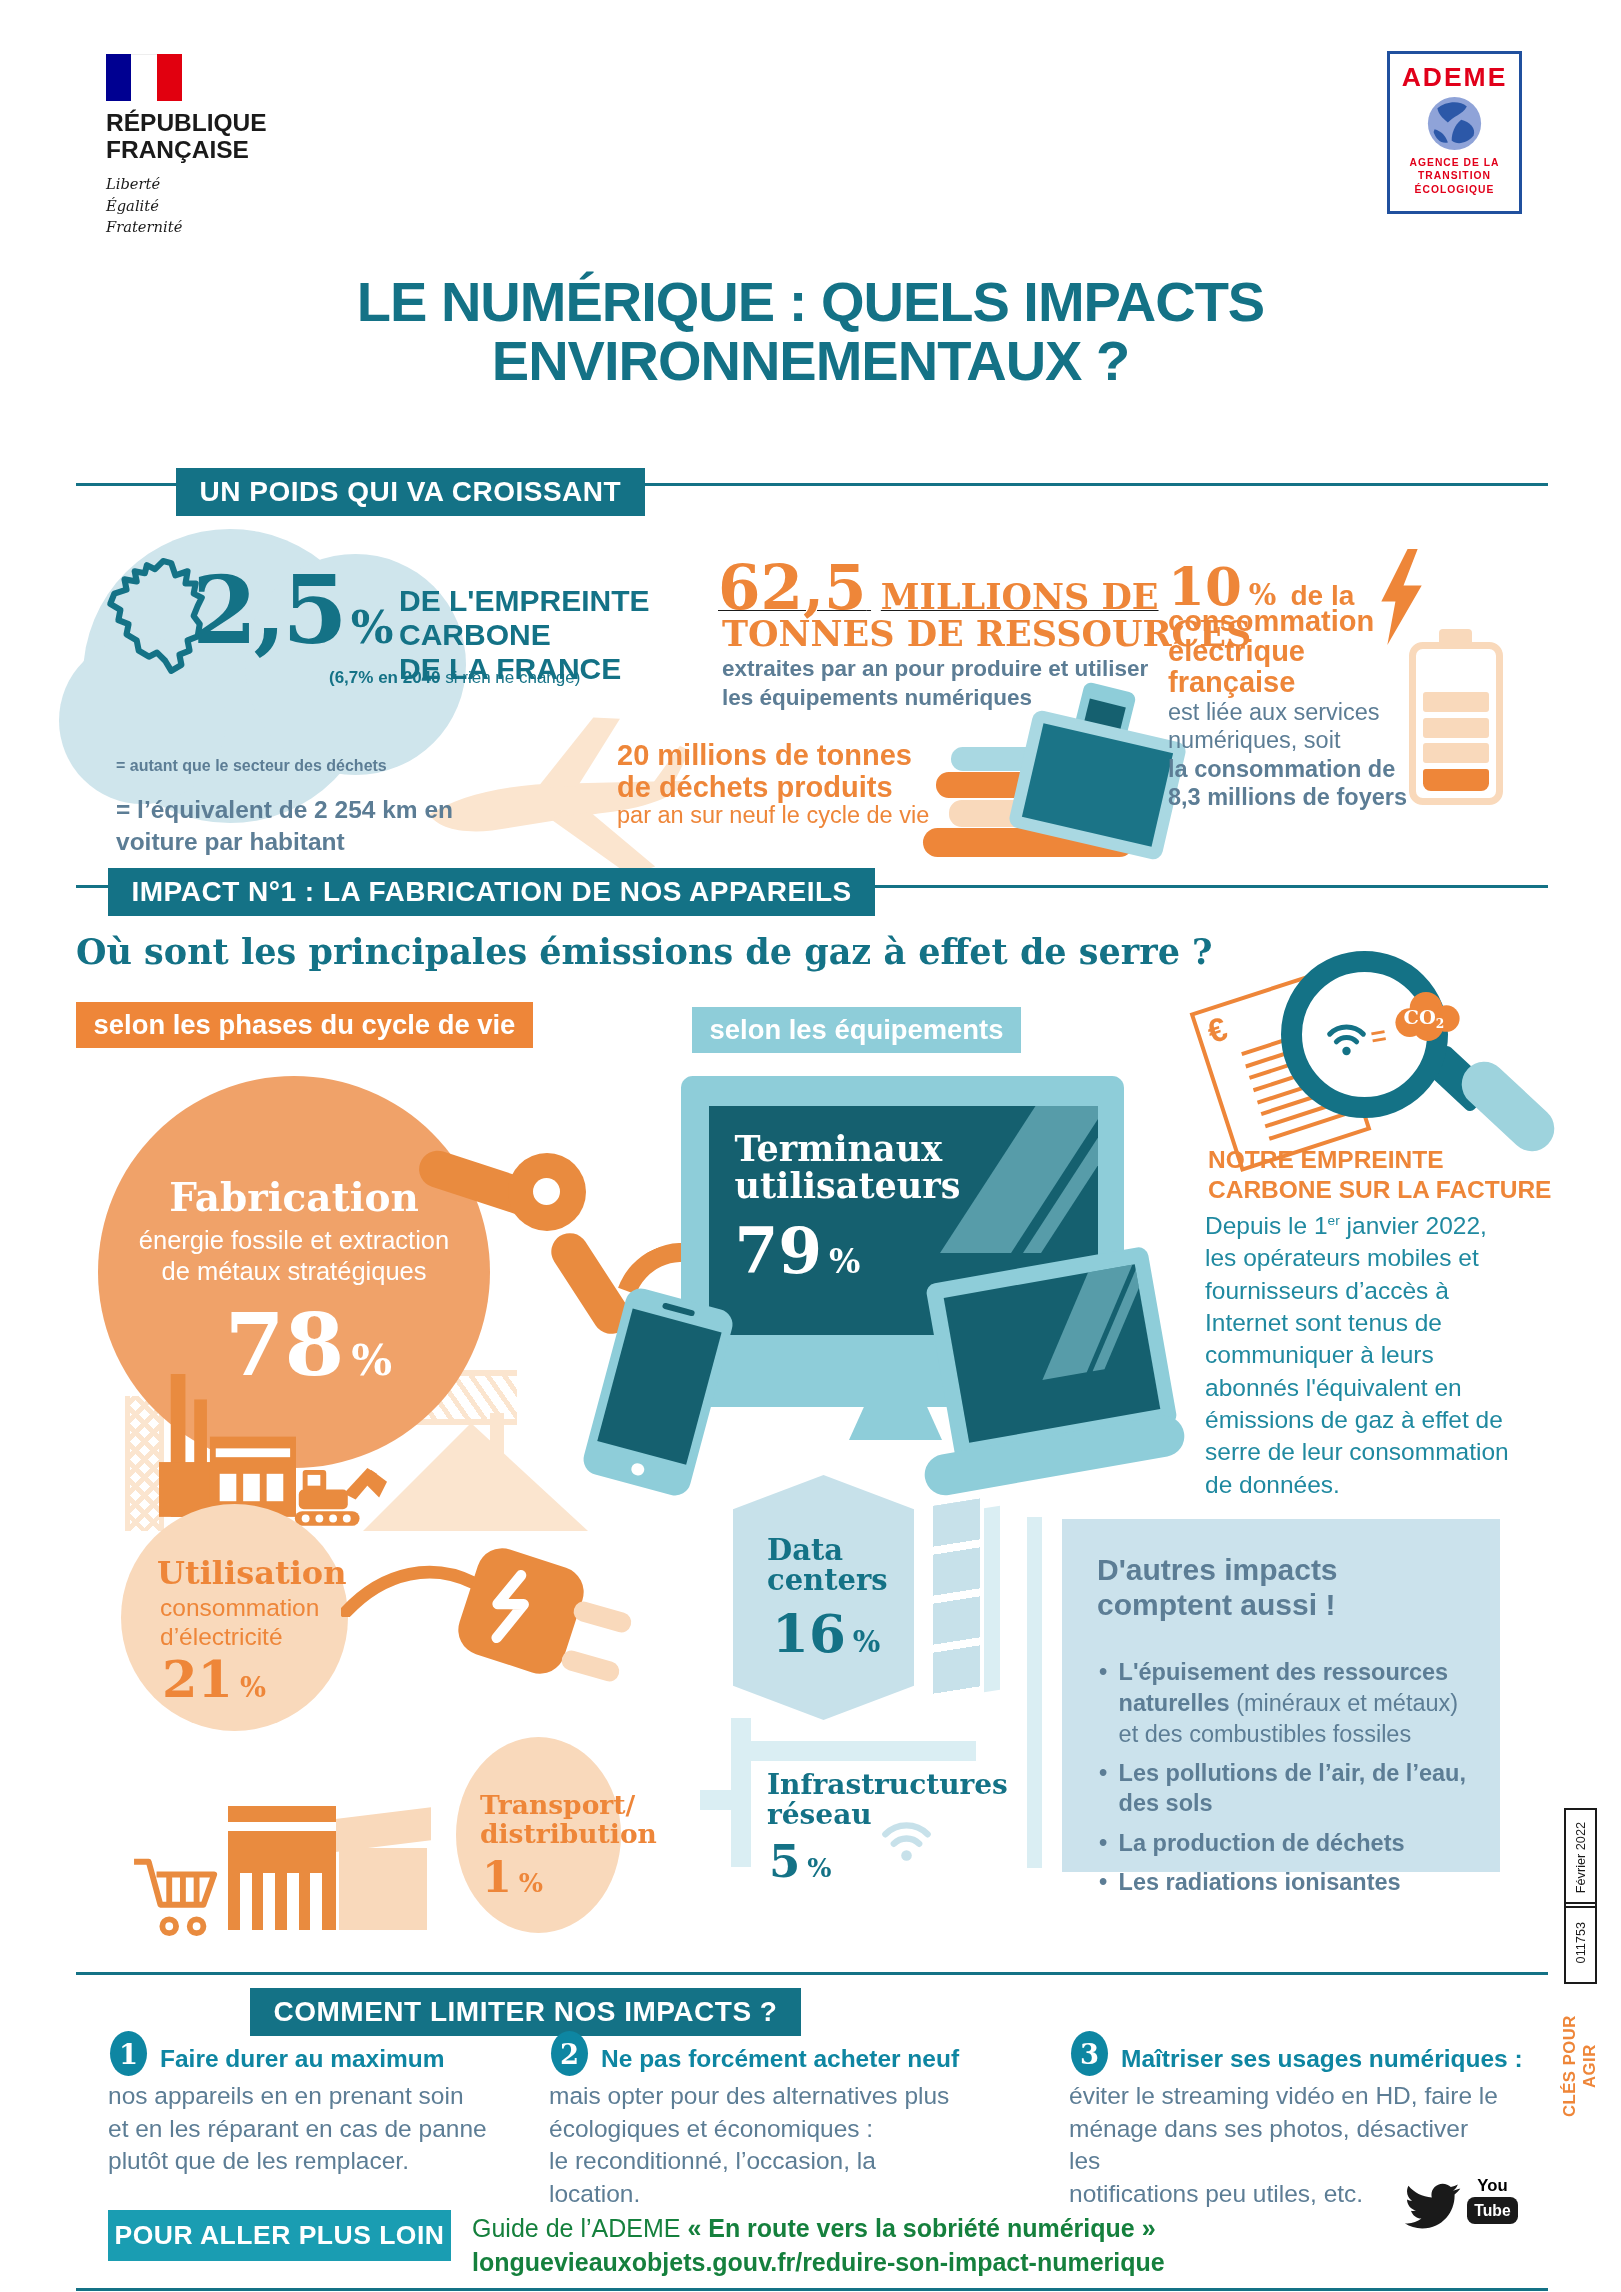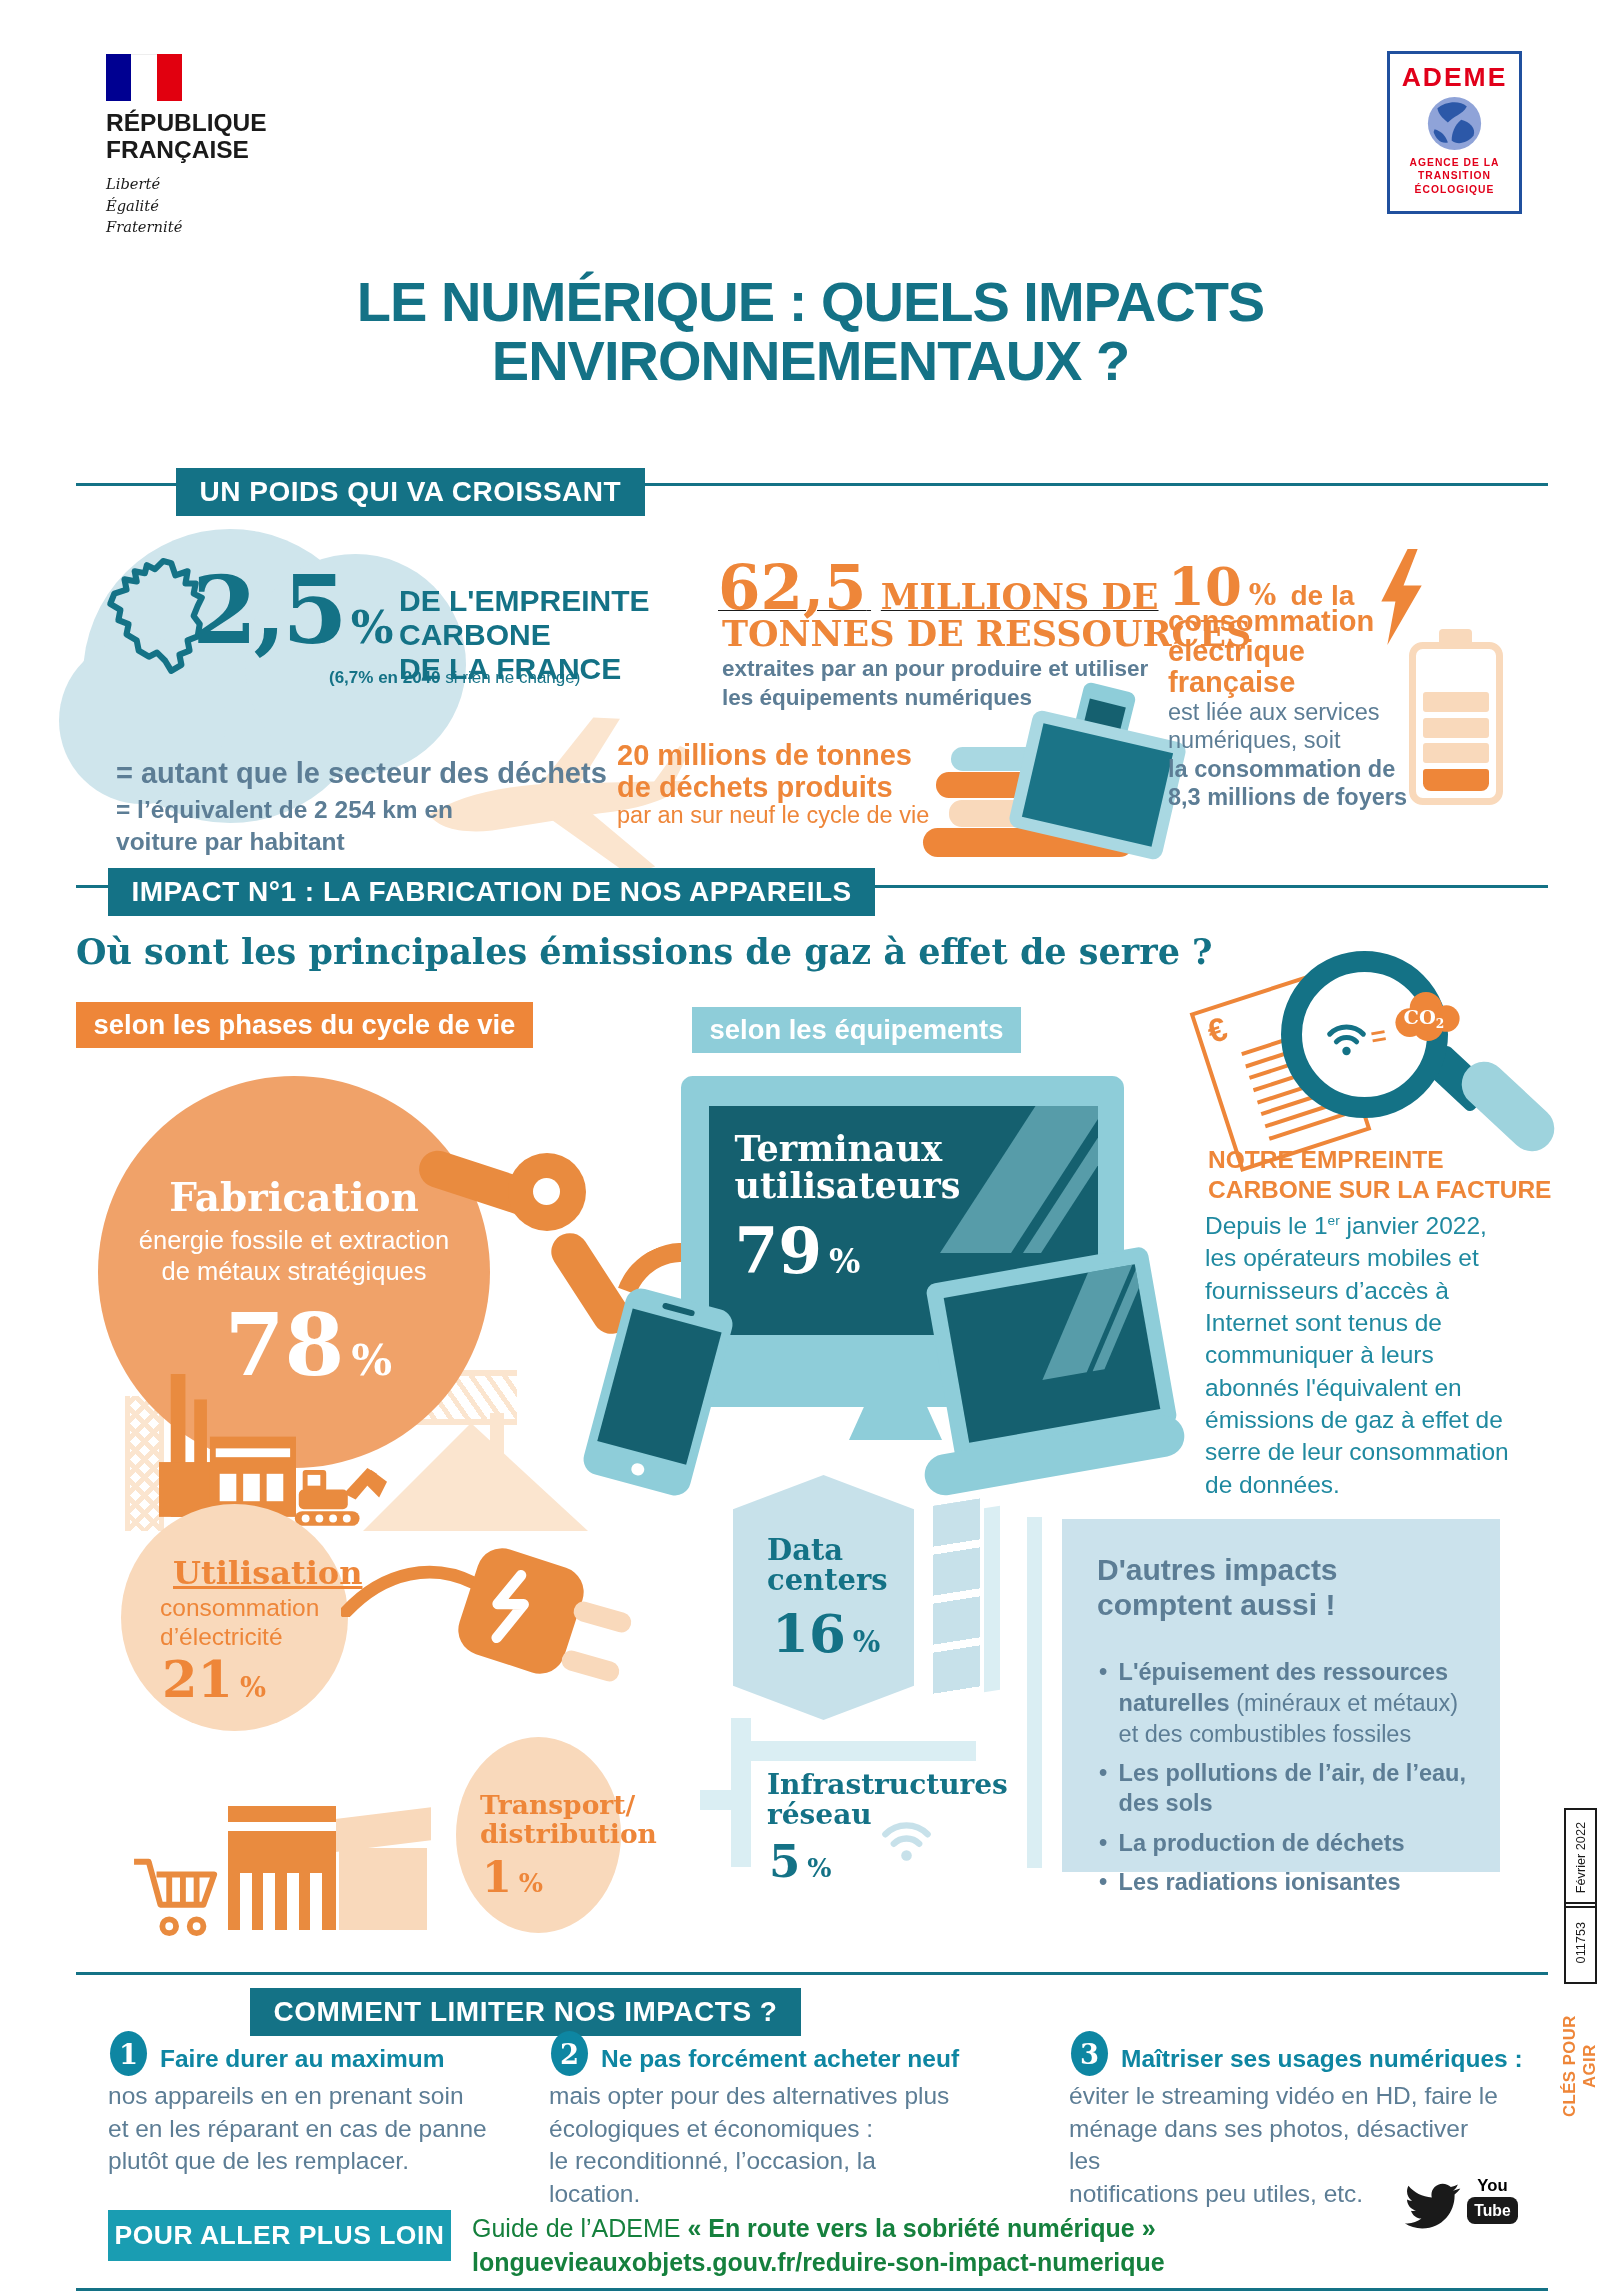--- a/index.html
+++ b/index.html
@@ -91,21 +91,21 @@
   <div class="abs" style="left:421px;top:708px;transform:rotate(-6deg);">
     <svg width="274" height="186" viewBox="0 0 280 190">
       <g fill="#fbe5cf">
         <path d="M8,95 C40,78 95,72 150,78 L272,88 C262,104 226,112 180,112 L70,118 C35,118 14,108 8,95 Z"></path>
         <path d="M120,80 L185,14 L212,18 L162,82 Z"></path>
         <path d="M130,112 L205,178 L232,172 L172,110 Z"></path>
         <path d="M236,90 L270,52 L280,58 L256,94 Z"></path>
       </g>
     </svg>
   </div>
-  <div class="abs gray" style="left:116px;top:757px;font-weight:bold;font-size:29px;">= autant que le secteur des déchets</div>
+  <div class="abs gray" style="left:116px;top:757px;font-weight:bold;font-size:16px;">= autant que le secteur des déchets</div>
   <div class="abs gray pre" style="left:116px;top:794px;font-weight:bold;font-size:24.5px;line-height:1.3;">= l’équivalent de 2 254 km en
 voiture par habitant</div>
 
   <div class="abs" style="left:718px;top:552px;text-decoration:underline;">
     <span class="slab orange" style="font-size:61px;">62,5</span>
     <span class="slab orange" style="font-size:35px;margin-left:9.8px;">MILLIONS DE</span>
   </div>
   <div class="abs slab orange" style="left:722px;top:613px;font-size:35px;">TONNES DE RESSOURCES</div>
   <div class="abs gray pre" style="left:722px;top:655px;font-weight:bold;font-size:22.5px;line-height:1.28;">extraites par an pour produire et utiliser
 les équipements numériques</div>
@@ -291,21 +291,21 @@
 fournisseurs d’accès à
 Internet sont tenus de
 communiquer à leurs
 abonnés l'équivalent en
 émissions de gaz à effet de
 serre de leur consommation
 de données.</span>
   </div>
 
   <div class="abs" style="left:121px;top:1504px;width:227px;height:227px;border-radius:50%;background:var(--peach);"></div>
-  <div class="abs slab orange" style="left:173px;top:1554px;font-size:32px;text-decoration:underline;">Utilisation</div>
+  <div class="abs slab orange" style="left:157px;top:1554px;font-size:32px;">Utilisation</div>
   <div class="abs orange pre" style="left:160px;top:1594px;font-size:24.5px;line-height:1.18;">consommation
 d’électricité</div>
   <div class="abs" style="left:162px;top:1649px;">
     <span class="slab orange" style="font-size:51px;">21</span><span class="slab orange pct" style="font-size:27.4px;">%</span>
   </div>
   <div class="abs" style="left:341px;top:1558px;">
     <svg width="137" height="59" viewBox="0 0 140 60">
         <path d="M5,55 C45,12 95,5 135,25" fill="none" stroke="#e98b3f" stroke-width="13" stroke-linecap="round"></path>
       </svg>
   </div>

